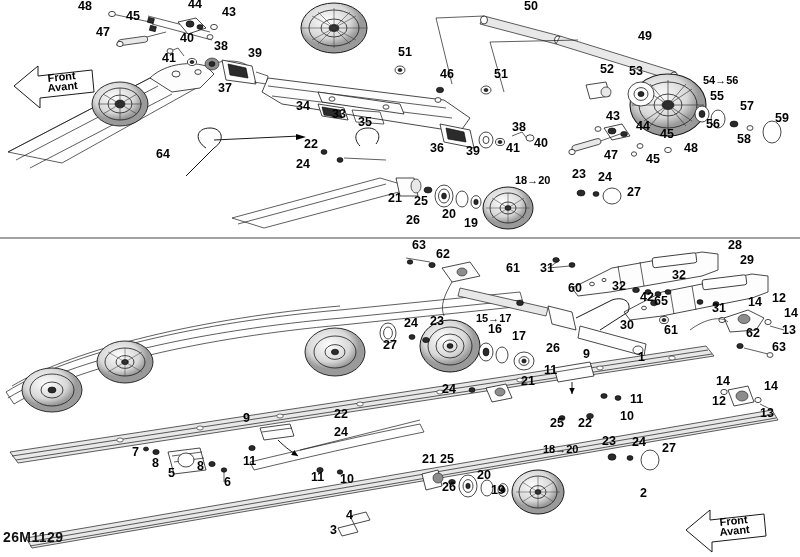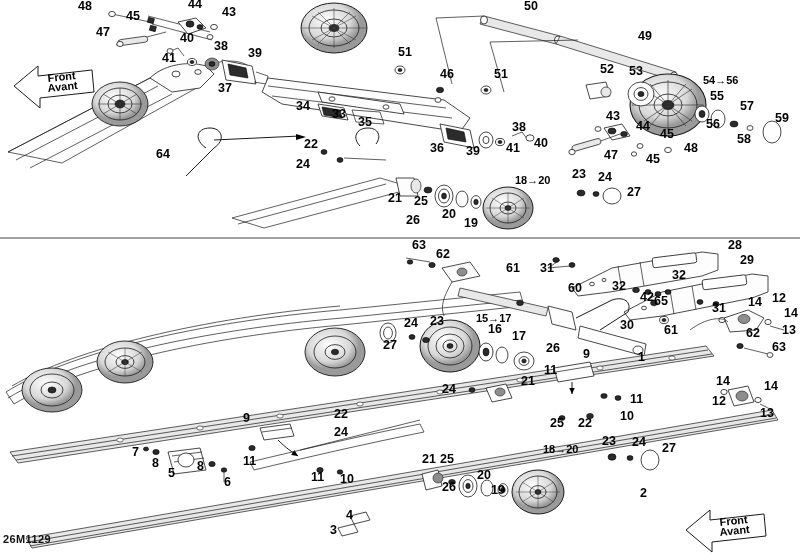--- a/index.html
+++ b/index.html
@@ -2,21 +2,21 @@
 <html><head>
 <meta charset="utf-8">
 <style>
   html,body{margin:0;padding:0;background:#ffffff;}
   body{width:800px;height:557px;position:relative;overflow:hidden;
        font-family:"Liberation Sans",sans-serif;color:#000;}
   #sheet{position:absolute;inset:0;width:800px;height:547px;}
   svg{position:absolute;left:0;top:0;}
   .lbl{font-family:"Liberation Sans",sans-serif;font-weight:bold;font-size:12.5px;fill:#000;}
   .lbl.sm{font-size:11px;}
-  .code{position:absolute;left:3px;bottom:2px;font-size:11px;font-weight:bold;
+  .code{position:absolute;left:3px;bottom:2px;font-size:14px;font-weight:bold;
         letter-spacing:.4px;color:#111;font-family:"Liberation Sans",sans-serif;}
   .arrowtxt{font-family:"Liberation Sans",sans-serif;font-weight:bold;font-size:11px;fill:#000;}
   .ln{stroke:#1a1a1a;fill:none;}
   .thin{stroke-width:.7;}
   .med{stroke-width:1;}
   .lead{stroke:#000;stroke-width:.9;fill:none;}
   .part{fill:none;stroke:#1a1a1a;stroke-width:.8;}
   .partfill{fill:#fdfdfd;stroke:#1a1a1a;stroke-width:.8;}
   .dark{fill:#2b2b2b;stroke:#000;stroke-width:.6;}
   .mid{fill:#8d8d8d;stroke:#1a1a1a;stroke-width:.6;}

